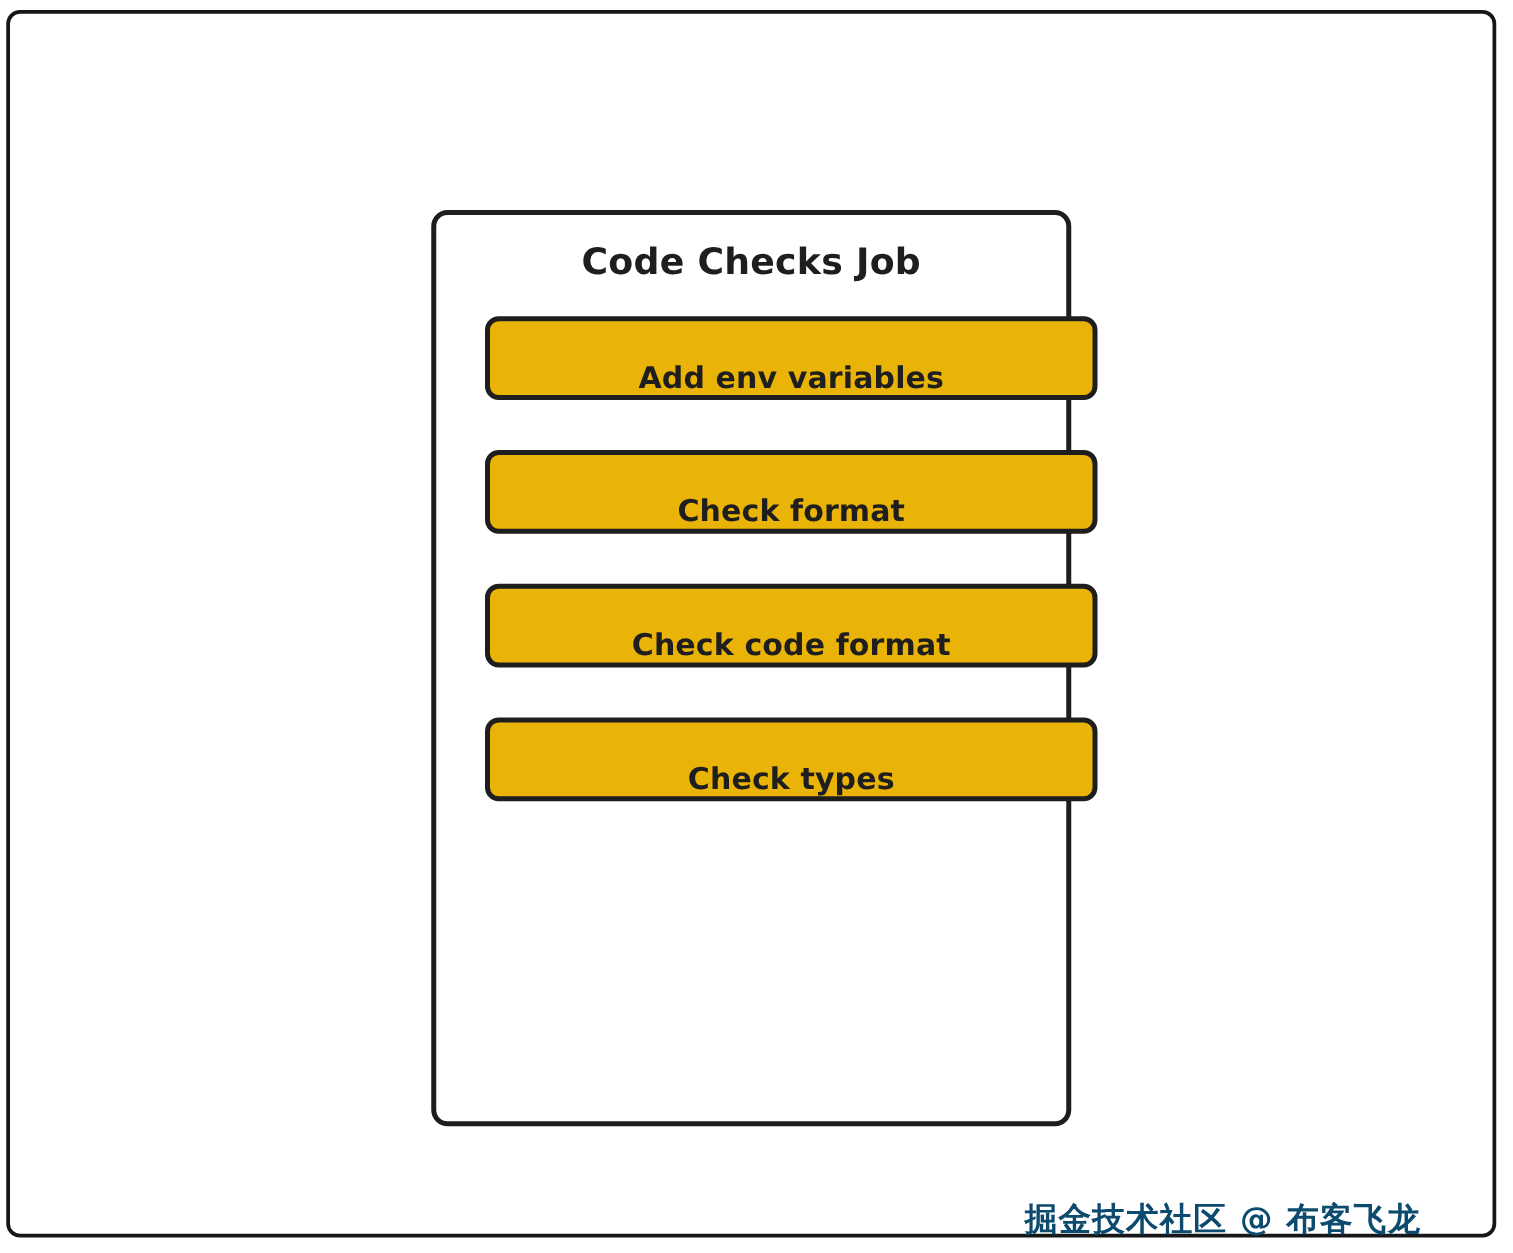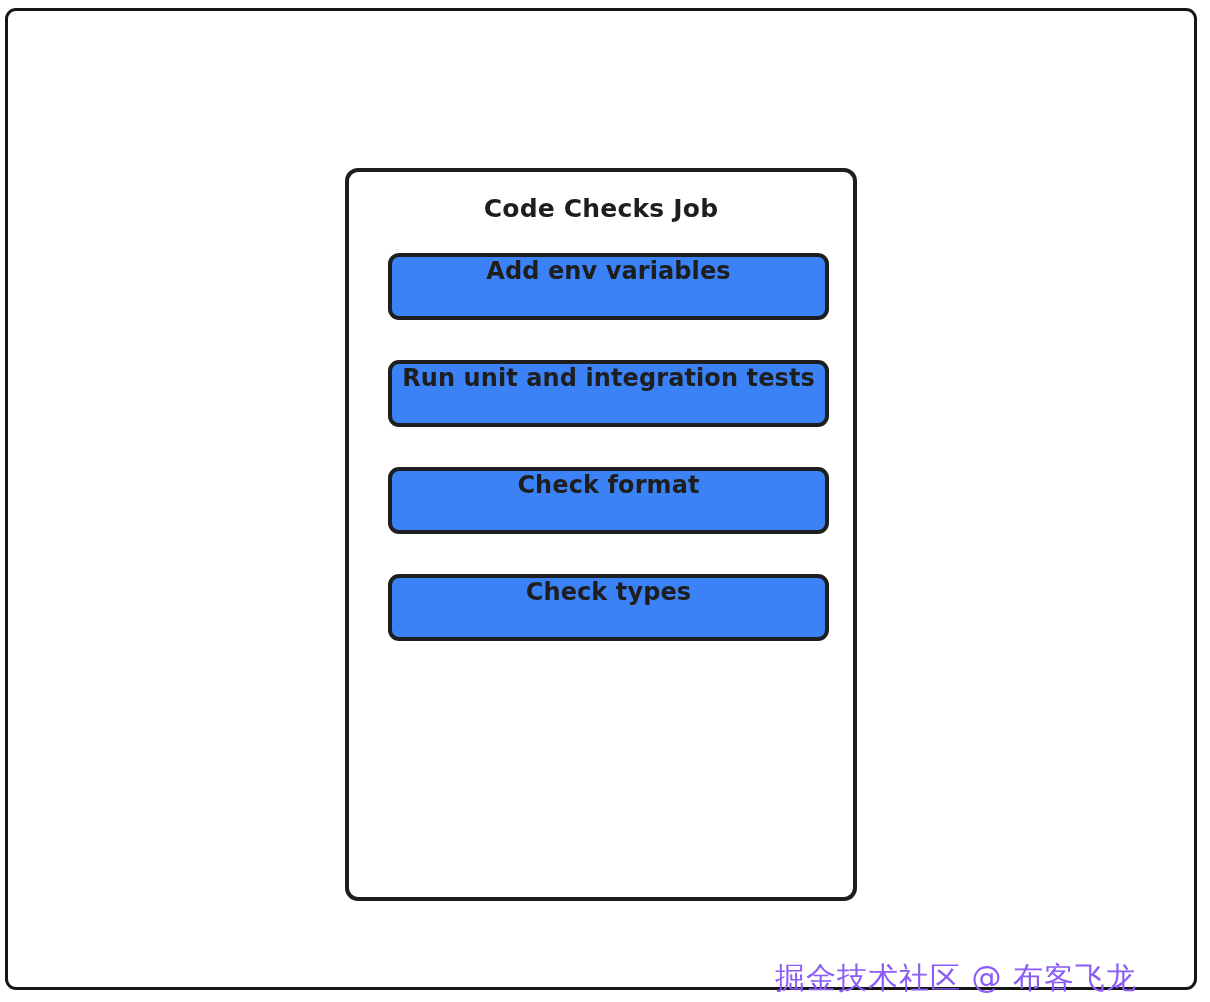--- a/index.html
+++ b/index.html
@@ -42,47 +42,47 @@
     background: #ffffff;
   }
 
   #job-title {
     position: absolute;
     left: 0;
     top: 22px;
     width: 100%;
     text-align: center;
     font-family: "DejaVu Sans", sans-serif;
-    font-size: 25px;
+    font-size: 29px;
     font-weight: 700;
     letter-spacing: 0.2px;
     color: #1e1e1e;
     line-height: 30px;
     white-space: nowrap;
   }
 
   
   #step-list {
     position: absolute;
     left: 39px;
     top: 81px;
     width: 441px;
   }
 
   .step-box {
     position: relative;
     box-sizing: border-box;
-    width: 441px;
+    width: 490px;
     height: 67px;
     margin-bottom: 40px;
     border: 4px solid #1e1e1e;
     border-radius: 11px;
-    background: #3b82f6;
+    background: #eab308;
     display: flex;
-    align-items: flex-start;
+    align-items: flex-end;
     justify-content: center;
   }
   .step-box:last-child {
     margin-bottom: 16px;
   }
 
   .step-label {
     font-family: "DejaVu Sans", sans-serif;
     font-size: 24px;
     font-weight: 700;
@@ -92,23 +92,23 @@
     text-align: center;
     white-space: nowrap;
   }
 
   
   #watermark {
     position: absolute;
     right: 57px;
     top: 947px;
     font-family: "DejaVu Sans", sans-serif;
-    font-size: 30px;
-    font-weight: 400;
-    color: #8b5cf6;
+    font-size: 26px;
+    font-weight: 700;
+    color: #0c4a6e;
     letter-spacing: 1px;
     white-space: nowrap;
     user-select: none;
   }
 </style>
 </head>
 <body>
 
 <div id="canvas-frame">
 
@@ -116,28 +116,28 @@
 
     <div id="job-title">Code Checks Job</div>
 
     <div id="step-list">
 
       <div class="step-box">
         <span class="step-label">Add env variables</span>
       </div>
 
 
-      <div class="step-box">
-        <span class="step-label">Run unit and integration tests</span>
-      </div>
 
       <div class="step-box">
         <span class="step-label">Check format</span>
       </div>
 
+      <div class="step-box">
+        <span class="step-label">Check code format</span>
+      </div>
 
       <div class="step-box">
         <span class="step-label">Check types</span>
       </div>
 
     </div>
   </div>
 
   <div id="watermark">掘金技术社区 @ 布客飞龙</div>
 

